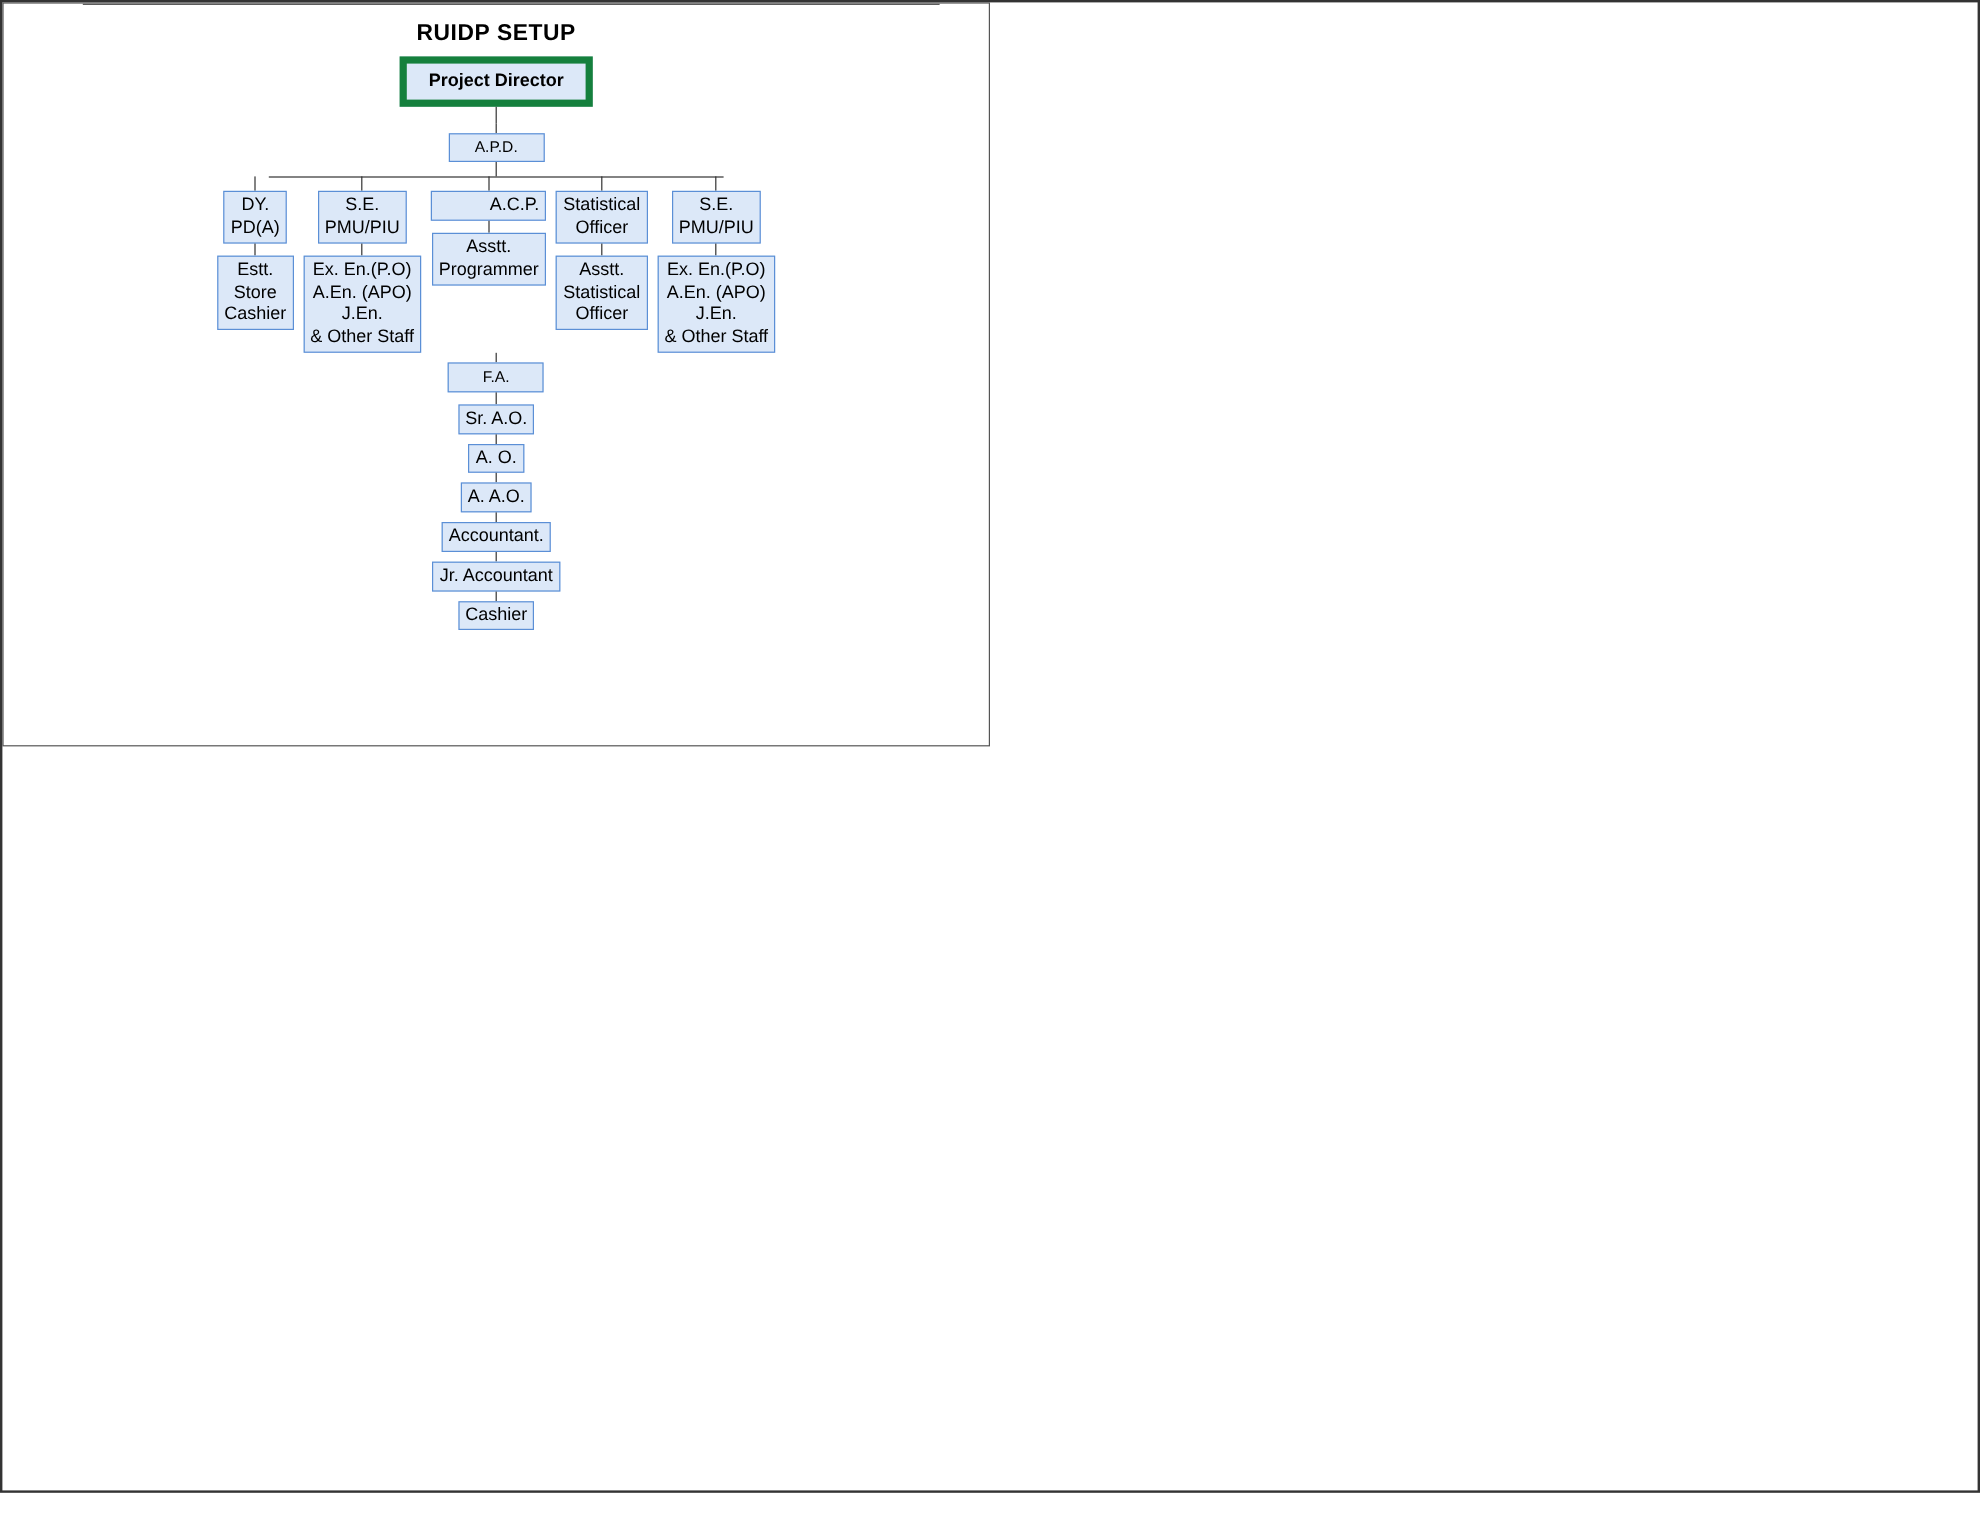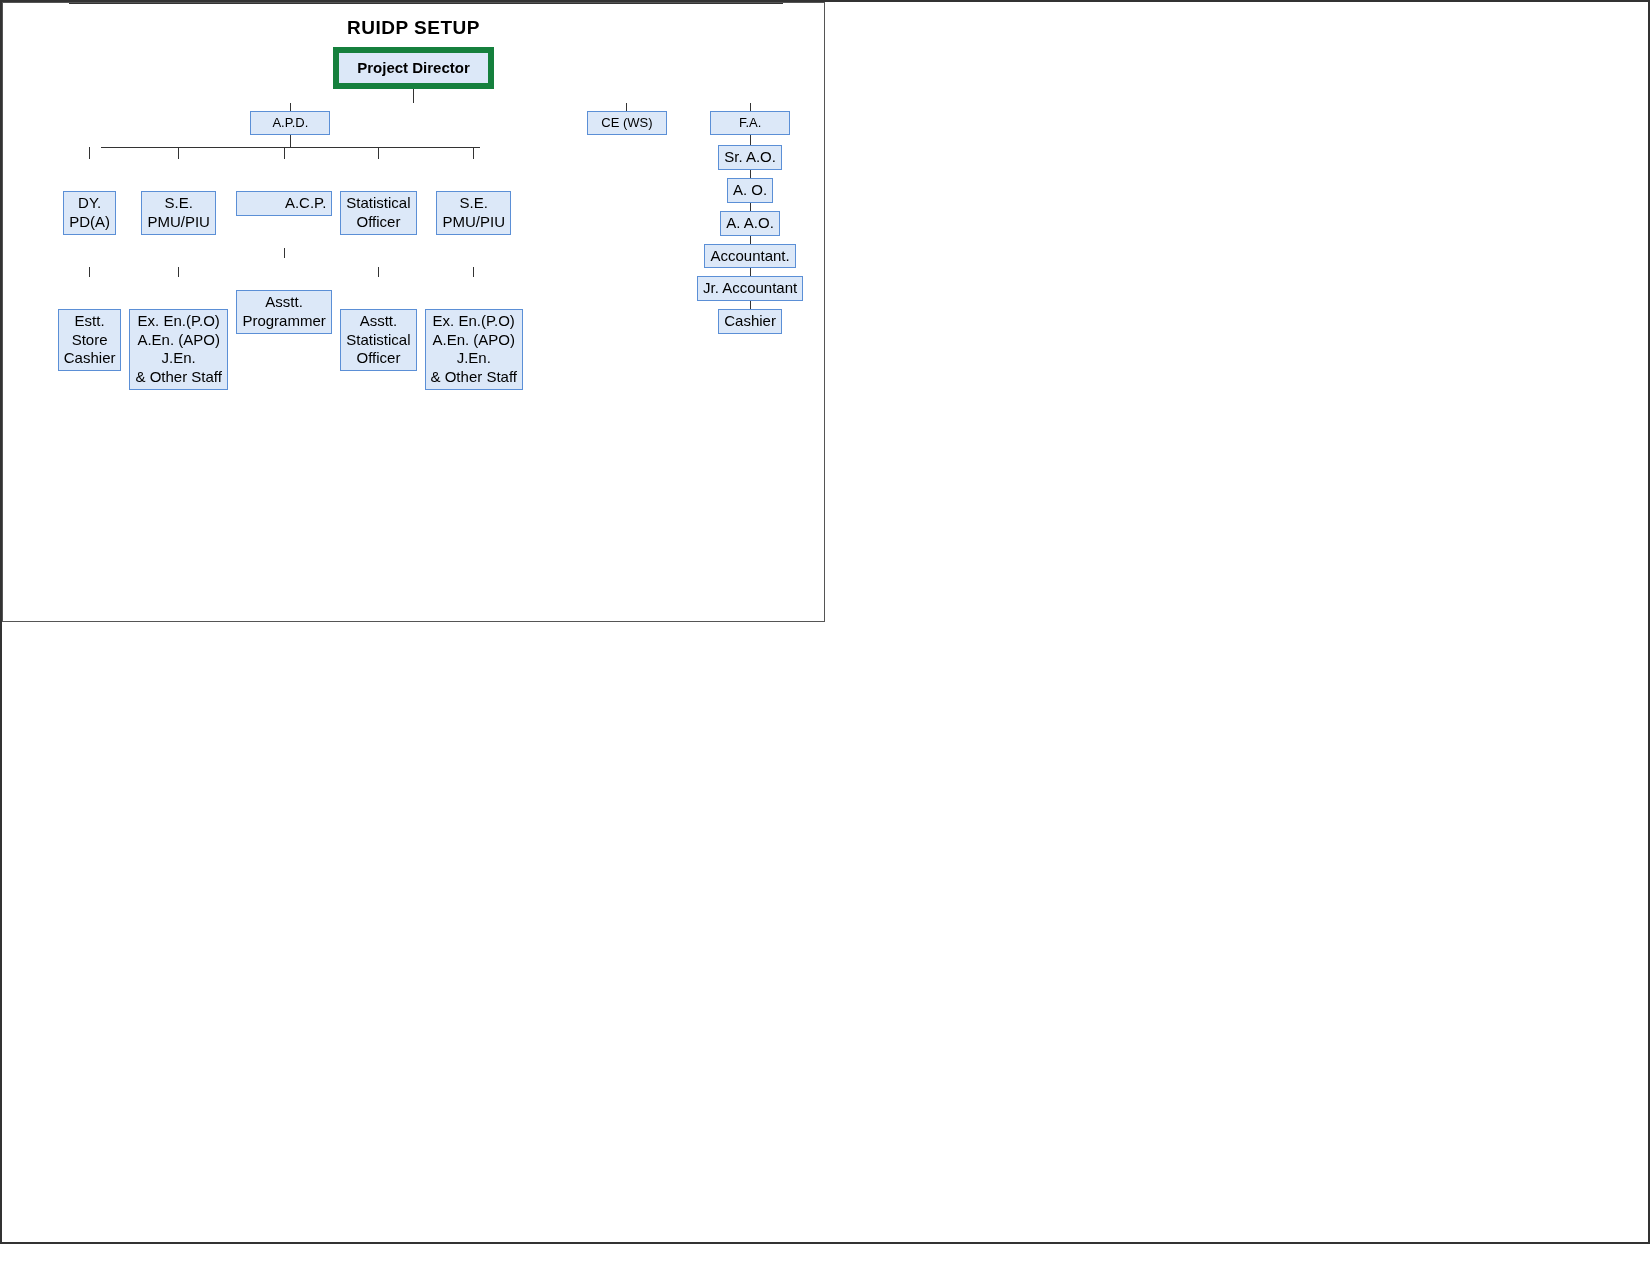--- a/index.html
+++ b/index.html
@@ -88,40 +88,40 @@
       justify-content: center;
       align-items: flex-start;
     }
     .child-item {
       display: flex;
       flex-direction: column;
       align-items: center;
     }
 
     
-    .px4  { padding-left: 4px;  padding-right: 4px; gap: 32px; }
+    .px4  { padding-left: 4px;  padding-right: 4px; }
     .px10 { padding-left: 10px; padding-right: 10px; }
     .px20 { padding-left: 20px; padding-right: 20px; }
     .px40 { padding-left: 40px; padding-right: 40px; }
   </style>
 </head>
 <body>
 
 <div class="quadrant-grid">
 
   <div class="quadrant" id="q1">
     <div class="quadrant-header-plain">RUIDP SETUP</div>
 
     <div class="q1-wrap">
 
       <div class="flex-col-center">
         <div class="node-lg">Project Director</div>
         <div class="v14"></div>
 
-        <div style="position:relative; display:flex; justify-content:center;">
+        <div style="position:relative; display:flex; flex-direction:column; justify-content:center;">
 
           <div class="child-item px40">
             <div class="v8"></div>
 
             <div class="flex-col-center">
               <div class="node-md">A.P.D.</div>
               <div class="v12"></div>
 
               <div style="position:relative;">
                 <div class="child-group">
@@ -161,27 +161,20 @@
                     <div class="node-sm" style="min-width:72px;">Ex. En.(P.O)<br>A.En. (APO)<br>J.En.<br>&amp; Other Staff</div>
                   </div>
 
                 </div>
 
                 <div style="position:absolute; top:0; left:10%; right:10%; height:1px; background:#333;"></div>
               </div>
             </div>
           </div>
 
-          <div class="child-item px20">
-            <div class="v8"></div>
-            <div class="flex-col-center">
-              <div class="node-md">CE (WS)</div>
-
-            </div>
-          </div>
 
           <div class="child-item px10">
             <div class="v8"></div>
             <div class="flex-col-center">
               <div class="node-md">F.A.</div>
               <div class="v10"></div>
 
               <div class="node-sm">Sr. A.O.</div>
               <div class="v8"></div>
               <div class="node-sm">A. O.</div>

